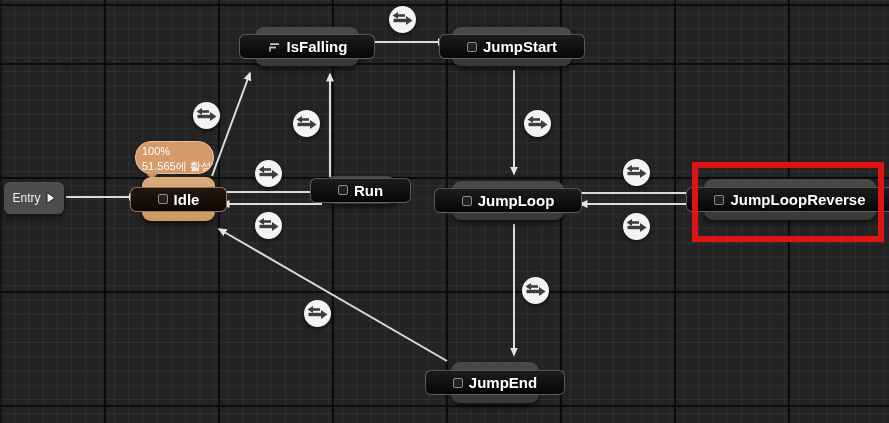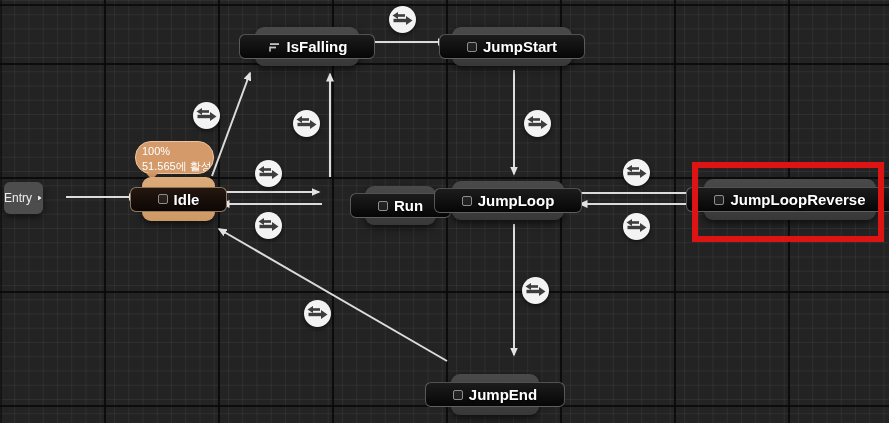--- a/index.html
+++ b/index.html
@@ -56,21 +56,21 @@
     color:#ffffff;font-weight:bold;font-size:15px;white-space:nowrap;
     text-shadow:0 1px 2px #000;
   }
   .node.active{background:linear-gradient(#ddab79,#cd9963);}
   .node.active .node-inner{background:linear-gradient(#241710,#0d0704);border-color:rgba(240,205,165,0.55);}
   .sq-icon{
     width:10px;height:10px;border:1.5px solid #8d8d8d;border-radius:2px;
     background:rgba(255,255,255,0.07);box-sizing:border-box;flex:0 0 auto;
   }
   .entry-node{
-    position:absolute;left:4px;top:182px;width:39px;height:32px;z-index:4;
+    position:absolute;left:4px;top:182px;width:60px;height:32px;z-index:4;
     background:#4d4d4d;border-radius:6px;box-shadow:0 3px 6px rgba(0,0,0,0.55);
     display:flex;align-items:center;justify-content:center;gap:5px;
     color:#efefef;font-size:12px;text-align:right;
   }
 
   
   .annotation{
     position:absolute;left:692px;top:162px;width:192px;height:80px;z-index:5;
     border:6px solid #de1313;box-sizing:border-box;
   }
@@ -238,42 +238,42 @@
     </div>
   </div>
 
   <div class="node" style="left:452px;top:27px;width:120px;height:39px;">
     <div class="node-inner">
       <span class="sq-icon"></span>
       <span>JumpStart</span>
     </div>
   </div>
 
-  <div class="node" style="left:325px;top:186px;width:71px;height:39px;margin-left:40px;">
+  <div class="node" style="left:325px;top:176px;width:71px;height:28px;">
     <div class="node-inner">
       <span class="sq-icon"></span>
       <span>Run</span>
     </div>
   </div>
 
   <div class="node" style="left:452px;top:181px;width:112px;height:39px;">
     <div class="node-inner">
       <span class="sq-icon"></span>
       <span>JumpLoop</span>
     </div>
   </div>
 
   <div class="node" style="left:704px;top:179px;width:172px;height:41px;">
     <div class="node-inner">
       <span class="sq-icon"></span>
       <span>JumpLoopReverse</span>
     </div>
   </div>
 
-  <div class="node" style="left:451px;top:362px;width:88px;height:41px;margin-top:12px;">
+  <div class="node" style="left:451px;top:362px;width:88px;height:41px;">
     <div class="node-inner">
       <span class="sq-icon"></span>
       <span>JumpEnd</span>
     </div>
   </div>
 
   <div class="annotation"></div>
 
 </div>
 

